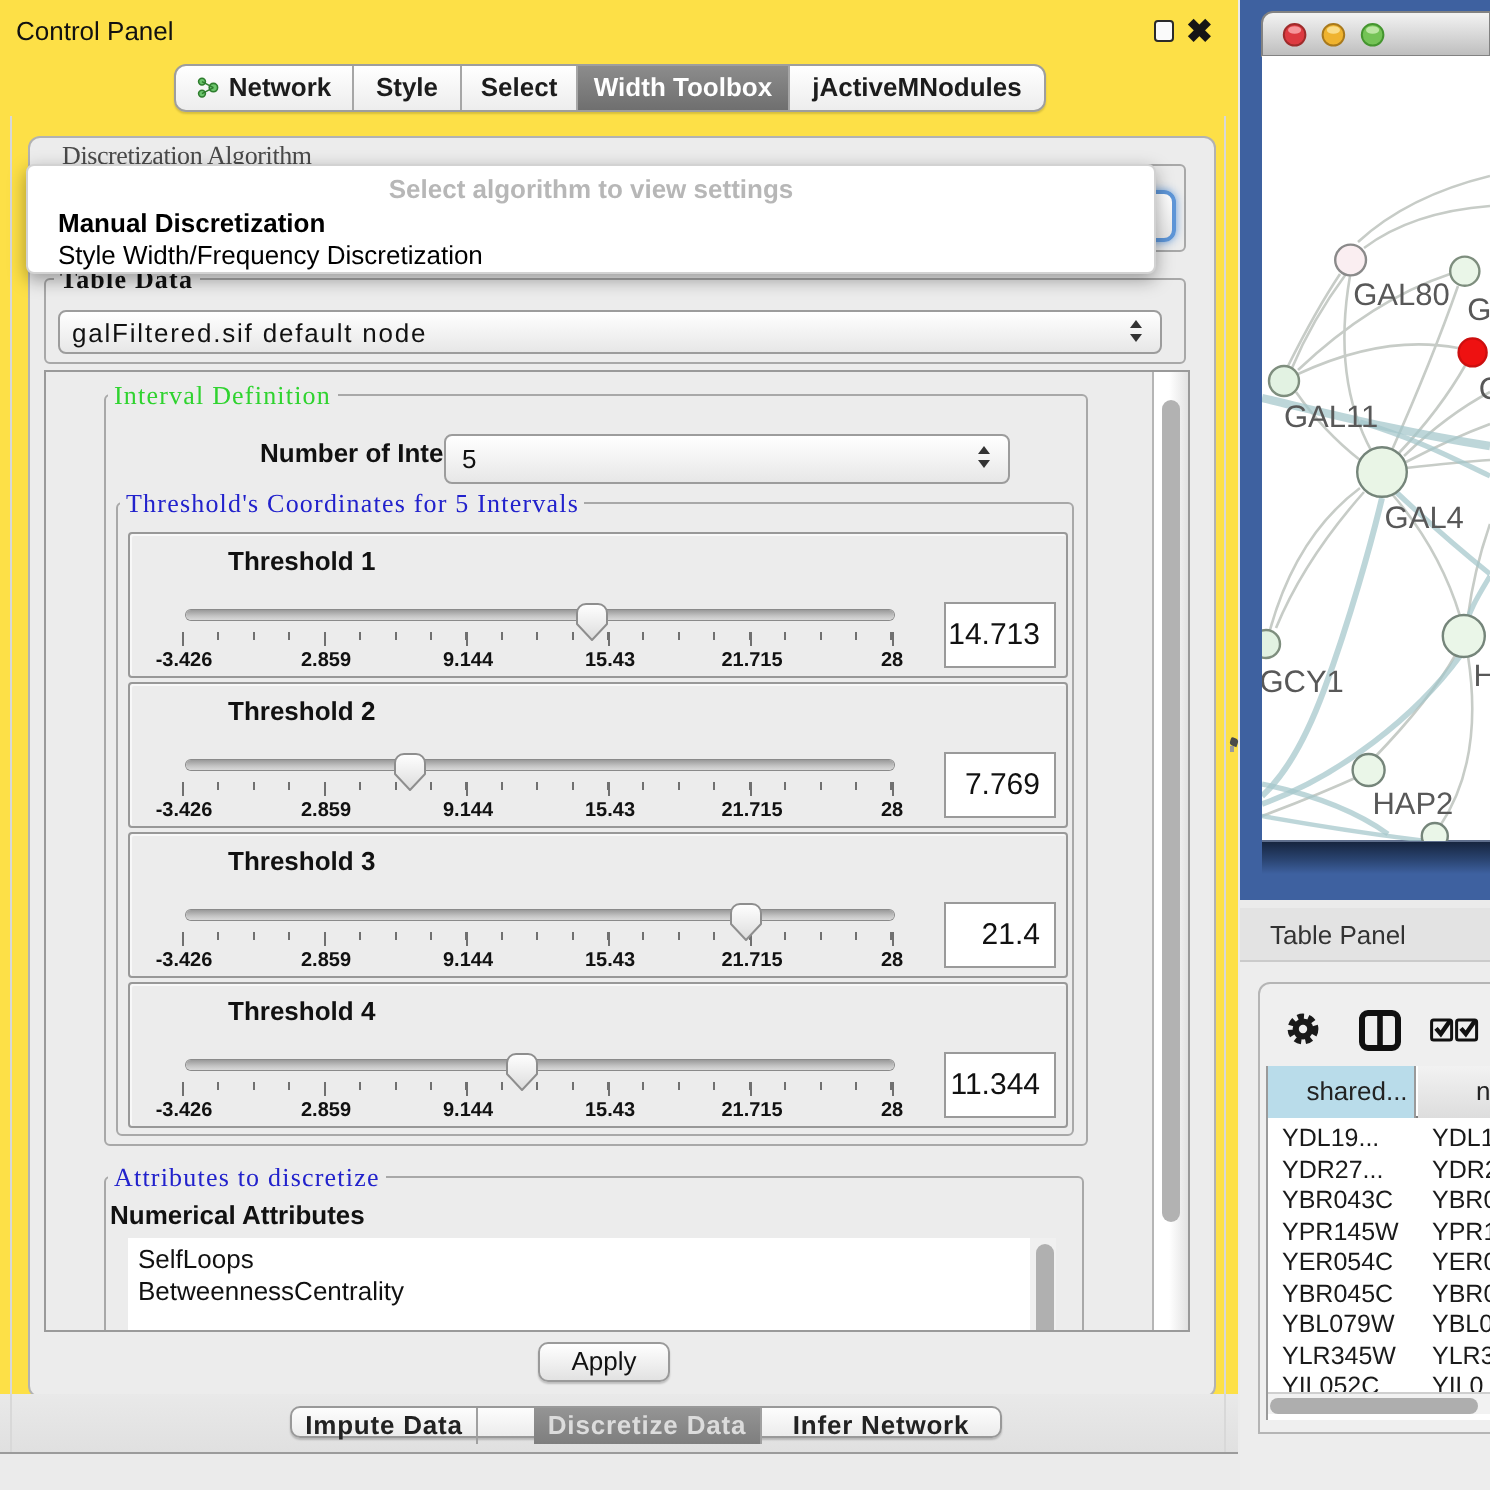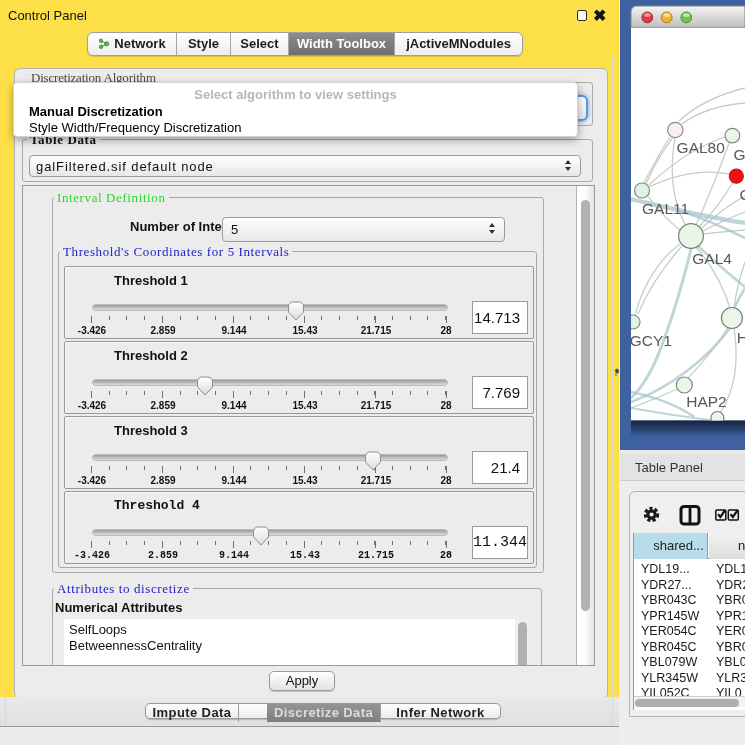--- a/index.html
+++ b/index.html
@@ -174,21 +174,21 @@
         <span class="tklabel" style="left:98px;">2.859</span>
         <span class="tklabel" style="left:169px;">9.144</span>
         <span class="tklabel" style="left:240px;">15.43</span>
         <span class="tklabel" style="left:311px;">21.715</span>
         <span class="tklabel" style="left:381px;">28</span>
       <svg class="thumbsvg" style="left:299px;" width="18" height="20" viewBox="0 0 18 20">
           <path d="M1.5,5.5 a4.5 4.5 0 0 1 4.5,-4.5 h6 a4.5 4.5 0 0 1 4.5,4.5 v5.5 l-7.5,8 l-7.5,-8 z" fill="url(#thg)" stroke="#8e8e8e" stroke-width="1" stroke-linejoin="round"></path>
         </svg>
       <div class="vbox">21.4</div>
     </div>
-    <div class="trow" style="top:305px;font-family:Liberation Mono, monospace;">
+    <div class="trow" style="top:305px;">
       <div class="tlabel">Threshold 4</div>
       <div class="track"></div>
       <div class="minors"></div>
       <div class="mj" style="left:26px;"></div>
         <div class="mj" style="left:97px;"></div>
         <div class="mj" style="left:168px;"></div>
         <div class="mj" style="left:239px;"></div>
         <div class="mj" style="left:310px;"></div>
         <div class="mj" style="left:381px;"></div>
       <span class="tklabel" style="left:27px;">-3.426</span>

